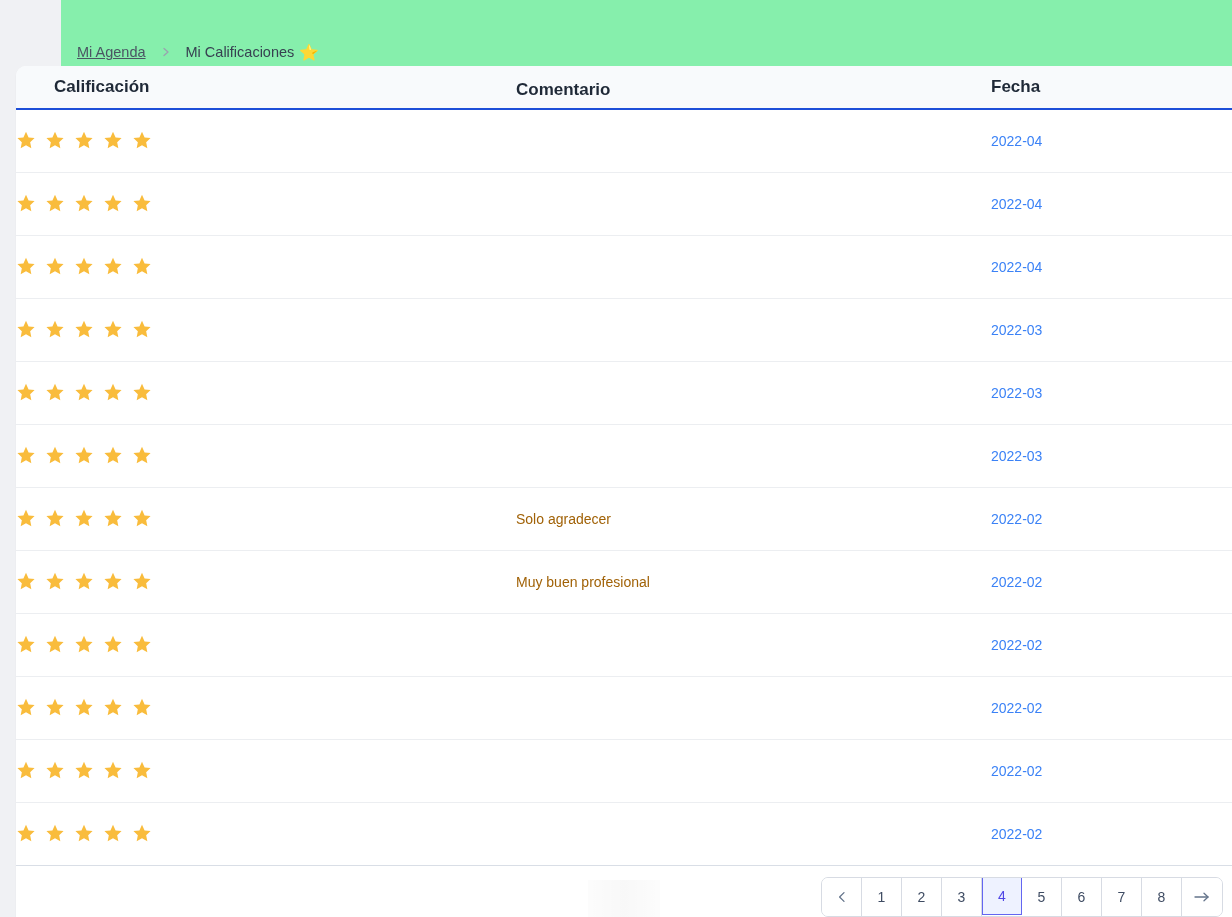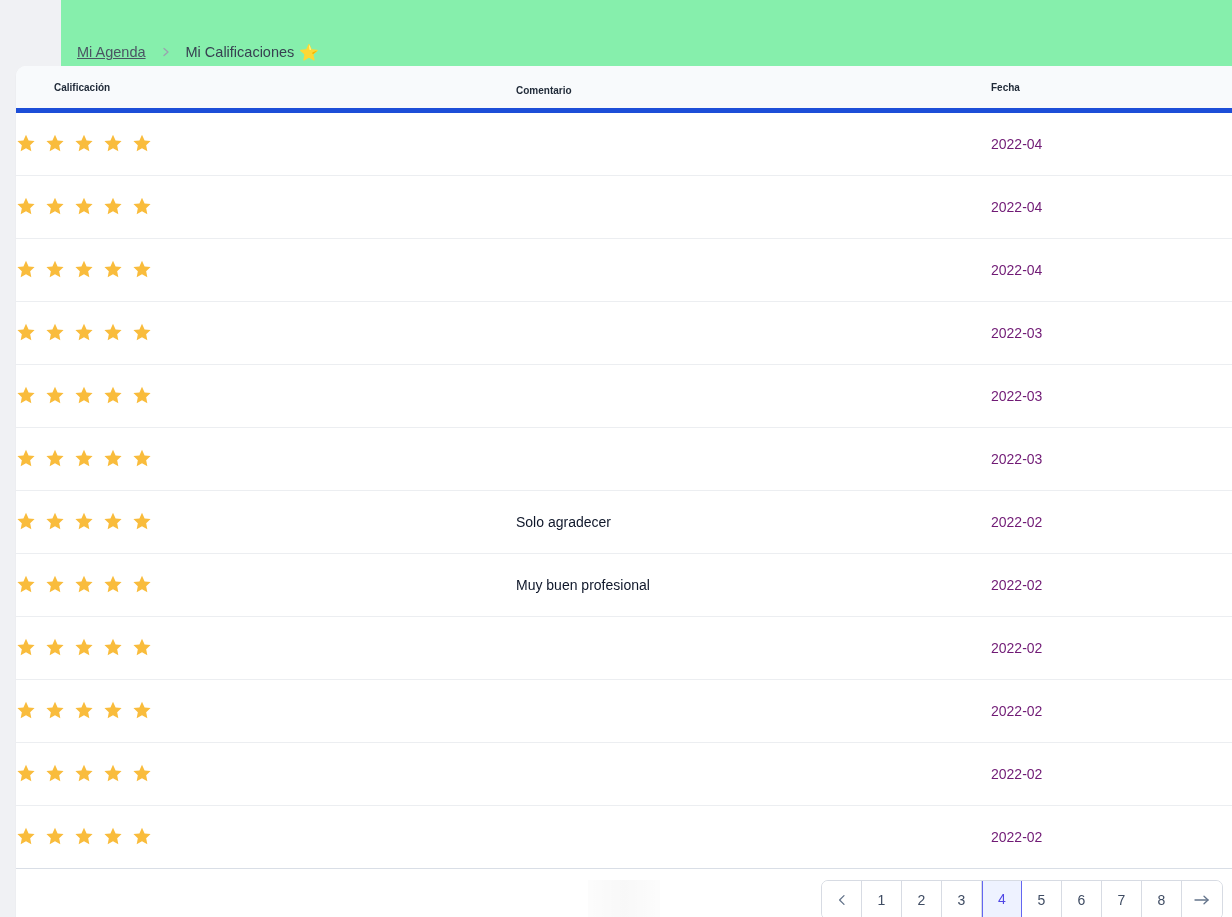--- a/index.html
+++ b/index.html
@@ -73,28 +73,28 @@
   }
 
   
   .tbl {
     width: 100%;
     border-collapse: collapse;
     table-layout: fixed;
   }
   .tbl thead th {
     background: #f8fafc;
-    font-size: 10px;
+    font-size: 17px;
     font-weight: bold;
     color: #1f2937;
     text-align: left;
     padding: 0;
     height: 42px;
     vertical-align: middle;
-    border-bottom: 5px solid #1d4ed8;
+    border-bottom: 2px solid #1d4ed8;
   }
   .col-rating  { width: 500px; }
   .col-comment { width: 475px; }
   .col-date    { width: 249px; }
 
   .th-inner { padding-left: 38px; }
   .th-inner.comment { padding-left: 0; margin-top: 6px; }
   .th-inner.date { padding-left: 0; }
 
   .tbl tbody td {
@@ -119,22 +119,22 @@
     gap: 9px;
     line-height: 1;
   }
   .star {
     width: 20px;
     height: 20px;
     display: block;
   }
   .star svg { display: block; }
 
-  .comment-text { color: #0f172a; font-size: 14px; }
-  .date-text { color: #701a75; font-size: 14px; }
+  .comment-text { color: #a16207; font-size: 14px; }
+  .date-text { color: #3b82f6; font-size: 14px; }
 
   
   .footer {
     height: 62px;
     display: flex;
     align-items: center;
     justify-content: flex-end;
     padding-right: 17px;
     background: #ffffff;
   }

